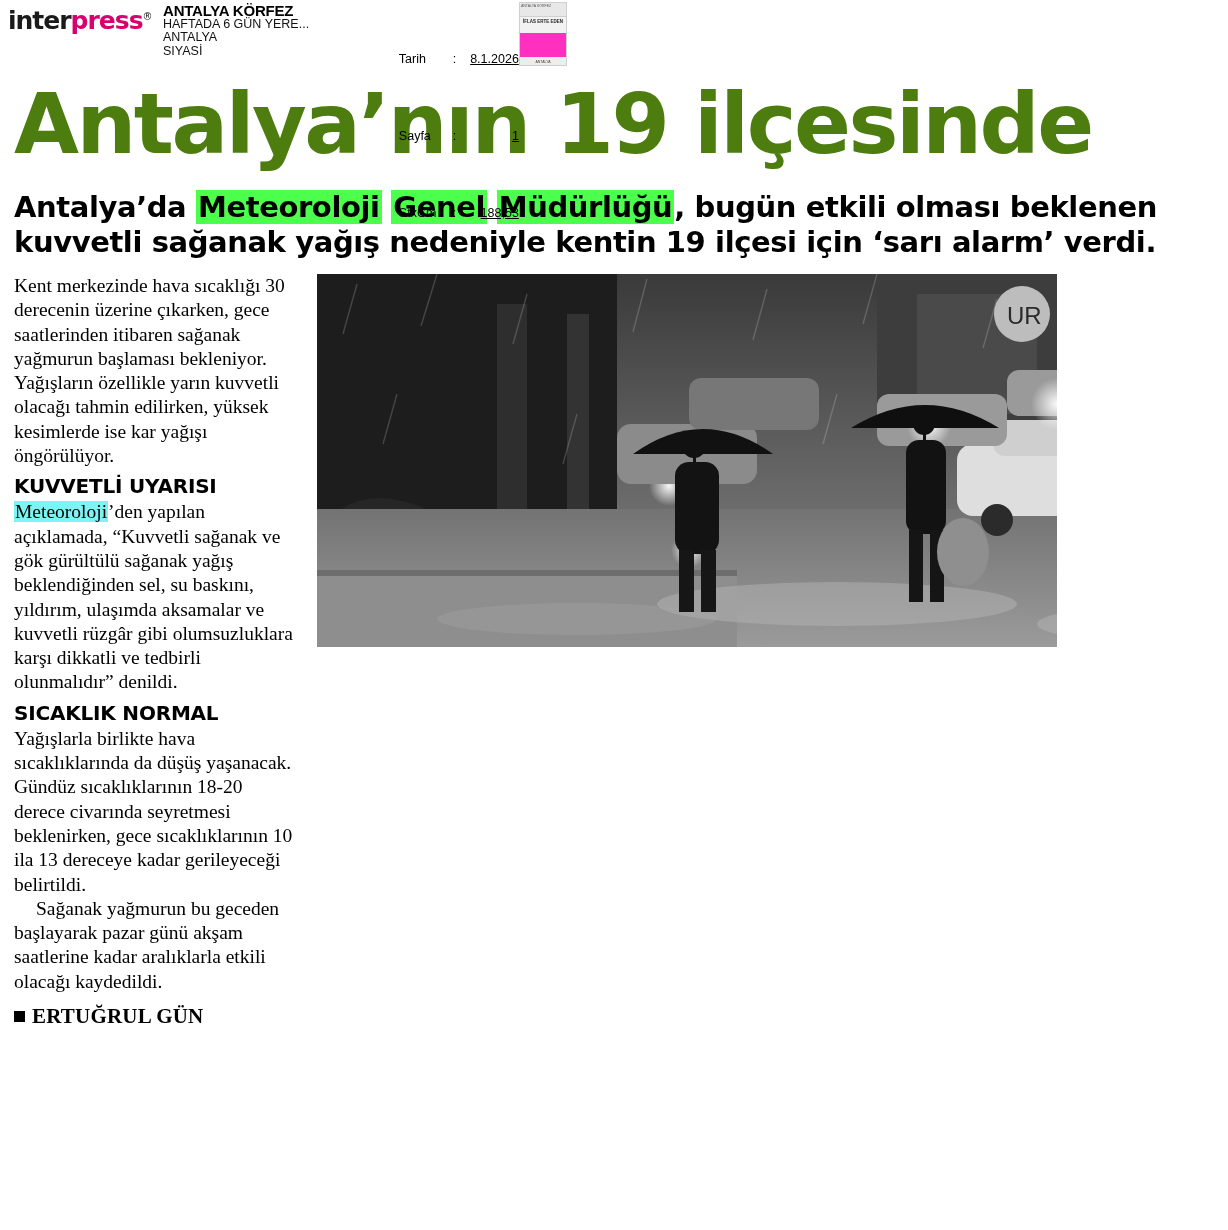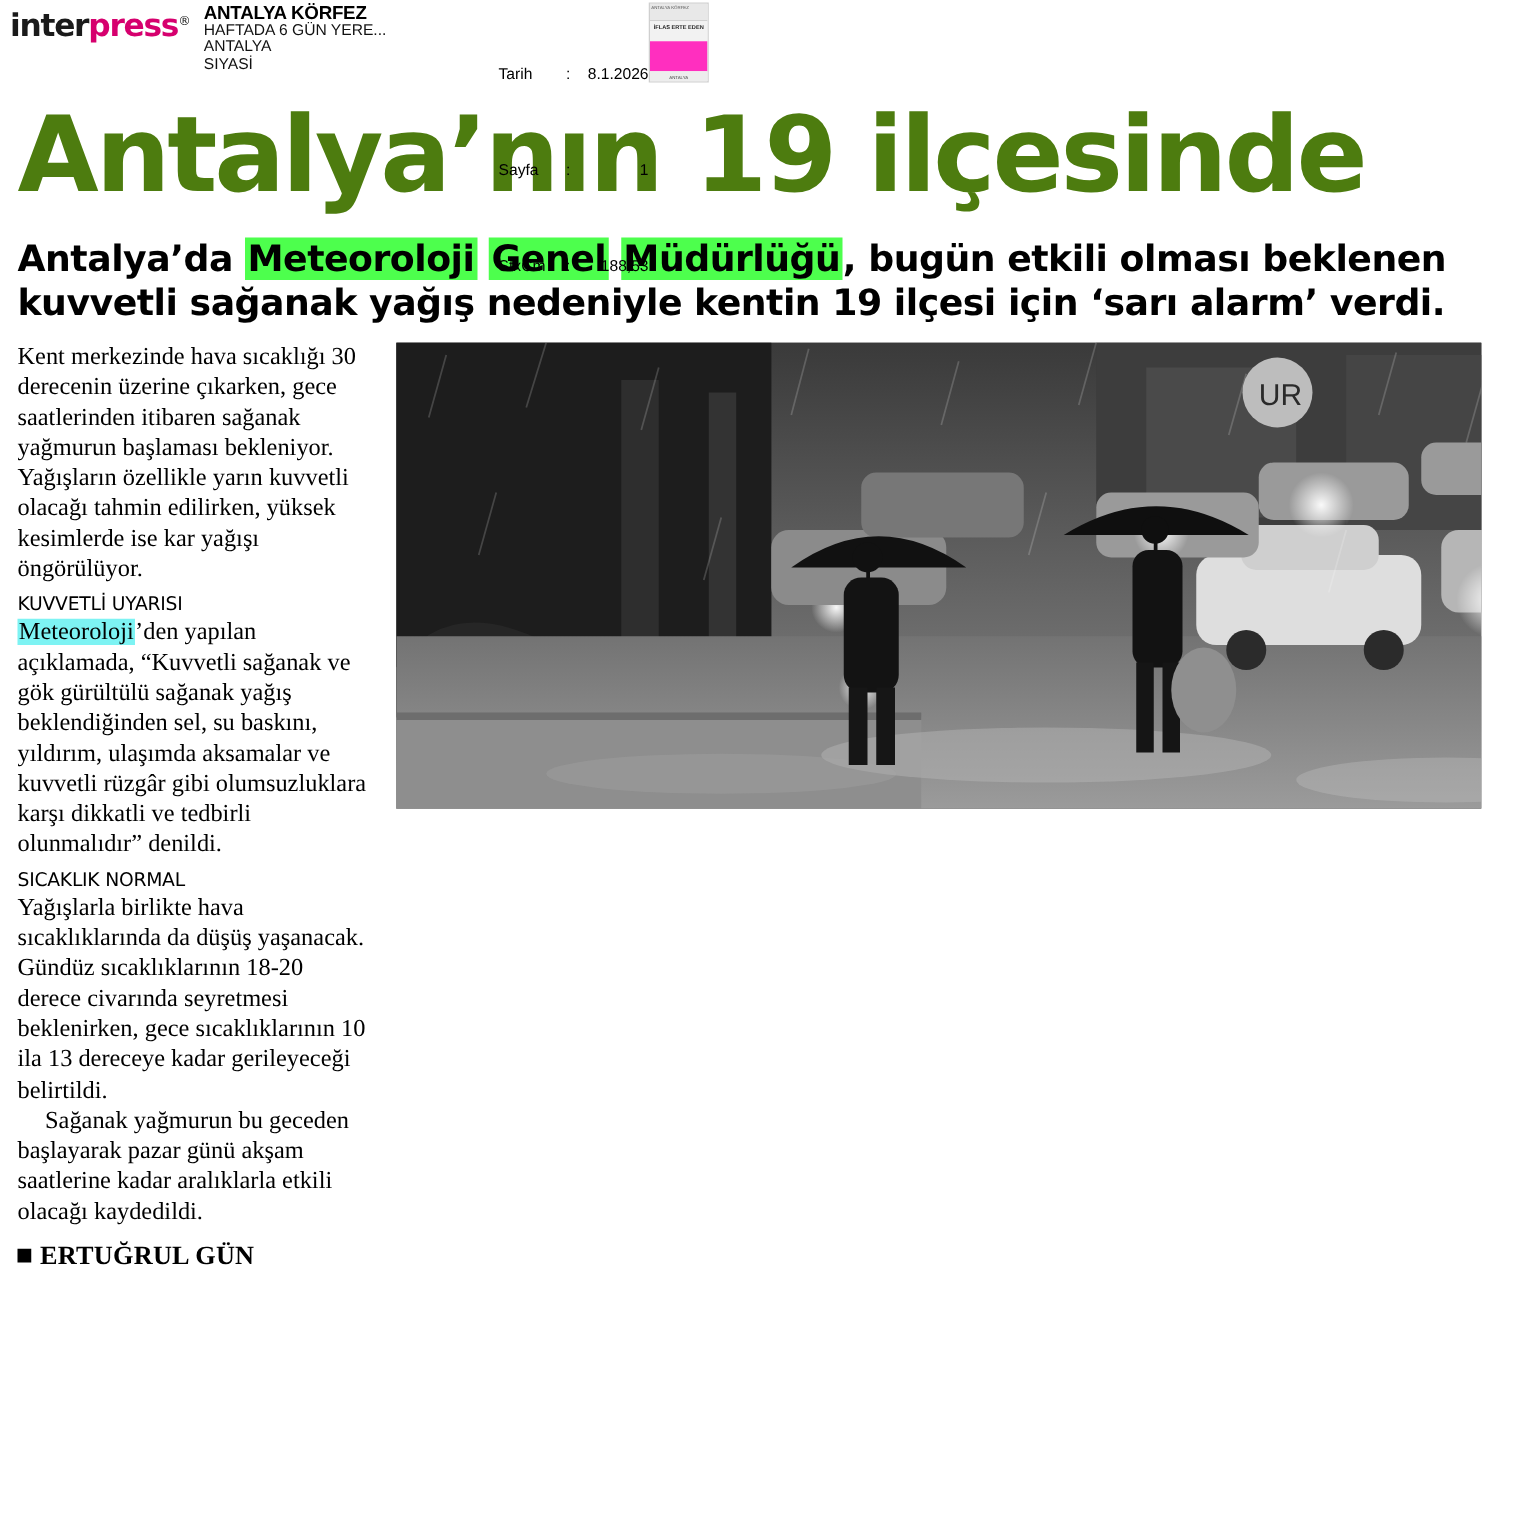--- a/index.html
+++ b/index.html
@@ -59,21 +59,21 @@
   .meta-block {
     position: absolute;
     left: 378px;
     top: 5px;
     font-size: 12.5px;
     line-height: 15px;
   }
   .meta-row { white-space: pre; }
   .meta-label { display: inline-block; width: 54px; margin-top: 32px; }
   .meta-colon { display: inline-block; width: 12px; }
-  .meta-val { display: inline-block; }
+  .meta-val { display: inline-block; text-decoration: underline; }
   .meta-val.num { text-align: right; width: 54px; }
 
   .thumb {
     position: absolute;
     left: 519px;
     top: 2px;
     width: 46px;
     height: 62px;
     border: 1px solid #cfcfcf;
     background: #ffffff;
@@ -152,22 +152,22 @@
   .col-left p {
     margin: 0 0 0 0;
     font-family: "Liberation Serif", serif;
     font-size: 19.5px;
     line-height: 24.3px;
     text-align: left;
   }
   .col-left p.indent { text-indent: 22px; }
   .subhead {
     font-family: "DejaVu Sans", sans-serif;
-    font-weight: normal;
-    font-size: 15px;
+    font-weight: bold;
+    font-size: 20px;
     letter-spacing: -0.2px;
     margin: 6px 0 2px 0;
   }
   .hl-cyan {
     background: #7df3f3;
     padding: 0 1px;
   }
   .byline {
     font-family: "Liberation Serif", serif;
     font-weight: bold;
@@ -182,21 +182,21 @@
     background: #000;
     margin-right: 7px;
     vertical-align: 1px;
   }
 
   
   .photo {
     position: absolute;
     left: 317px;
     top: 0;
-    width: 868px;
+    width: 740px;
     height: 373px;
     overflow: hidden;
     background: #6e6e6e;
   }
   .photo svg { display: block; }
 </style>
 </head>
 <body>
 
 <div class="clip-header">

